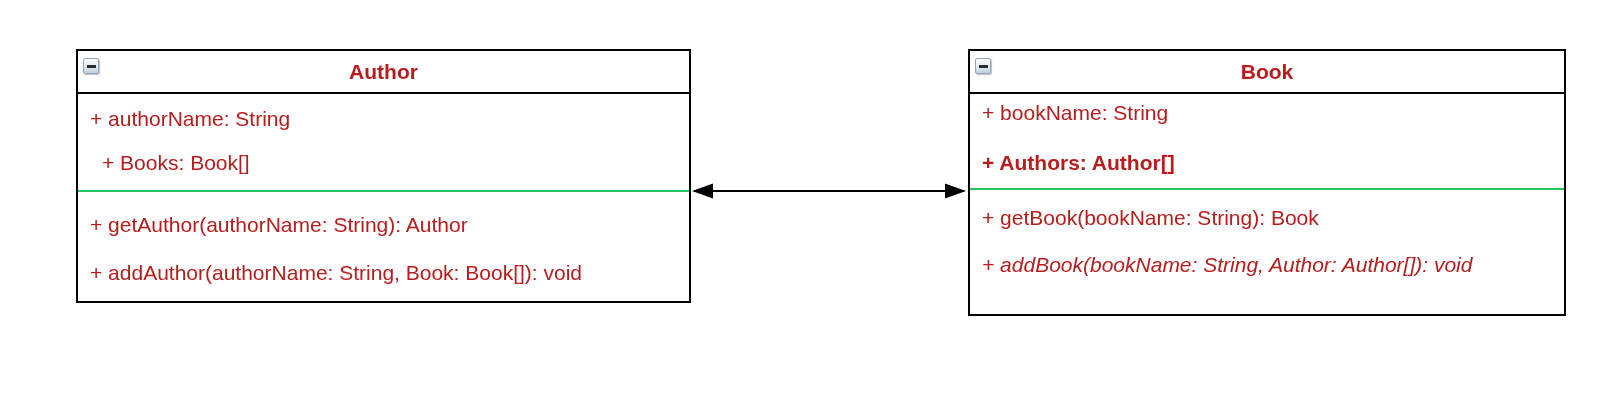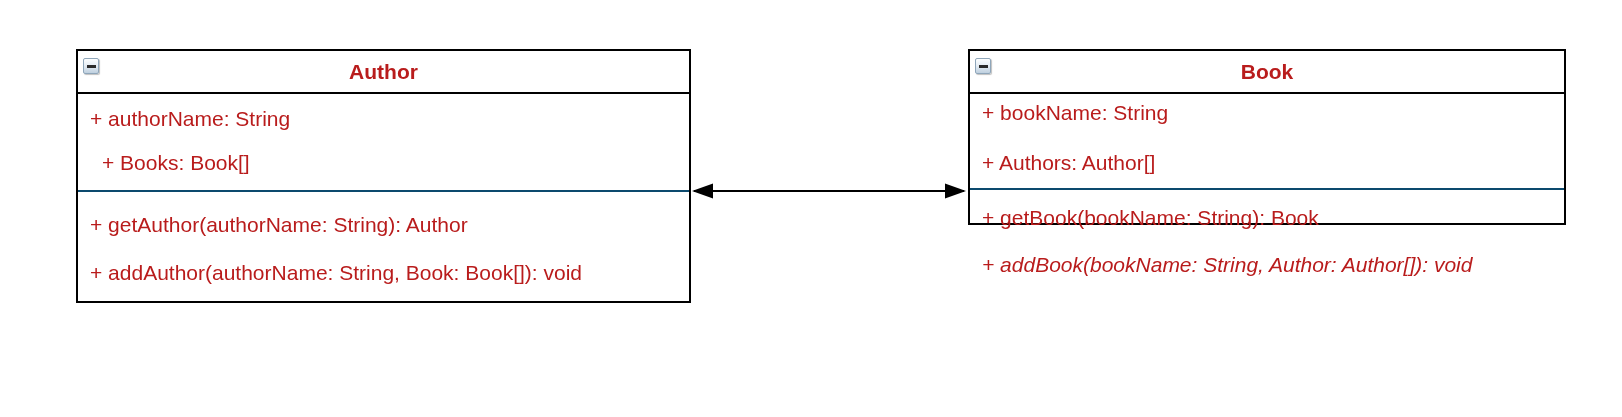--- a/index.html
+++ b/index.html
@@ -20,21 +20,21 @@
   .uml-class {
     position: absolute;
     box-sizing: border-box;
     background: #ffffff;
     border: 2px solid #000000;
     display: flex;
     flex-direction: column;
     color: #b91c1c;
   }
   .class-author { left: 76px; top: 49px; width: 615px; height: 254px; }
-  .class-book   { left: 968px; top: 49px; width: 598px; height: 176px; }
+  .class-book   { left: 968px; top: 49px; width: 598px; height: 267px; }
 
   .title-row {
     position: relative;
     height: 41px;
     border-bottom: 2px solid #000000;
     display: flex;
     align-items: center;
     justify-content: center;
     flex: none;
   }
@@ -61,41 +61,41 @@
   }
   .minus-glyph {
     width: 9px;
     height: 3px;
     background: #2b2b2b;
   }
   .section {
     position: relative;
     box-sizing: border-box;
   }
-  .attrs-section { border-bottom: 2px solid #0c4a6e; flex: none; }
+  .attrs-section { border-bottom: 2px solid #22c55e; flex: none; }
   .class-author .attrs-section { height: 98px; }
   .class-book   .attrs-section { height: 96px; }
   .methods-section { flex: 1; border-radius: 7px; }
 
   .member-row {
     position: absolute;
     left: 12px;
     right: 6px;
     transform: translateY(-50%);
     font-size: 21px;
     white-space: nowrap;
     overflow: hidden;
   }
   
   .class-author .attrs-section   .r0 { top: 25px; }
   .class-author .attrs-section   .r1 { top: 69px; margin-left: 12px; }
   .class-author .methods-section .r0 { top: 33px; }
   .class-author .methods-section .r1 { top: 81px; }
   .class-book   .attrs-section   .r0 { top: 19px; }
-  .class-book   .attrs-section   .r1 { top: 69px; }
+  .class-book   .attrs-section   .r1 { top: 69px; font-weight: bold; }
   .class-book   .methods-section .r0 { top: 28px; }
   .class-book   .methods-section .r1 { top: 75px; font-style: italic; }
 
   .connector-svg {
     position: absolute;
     left: 0;
     top: 0;
     pointer-events: none;
   }
 </style>

